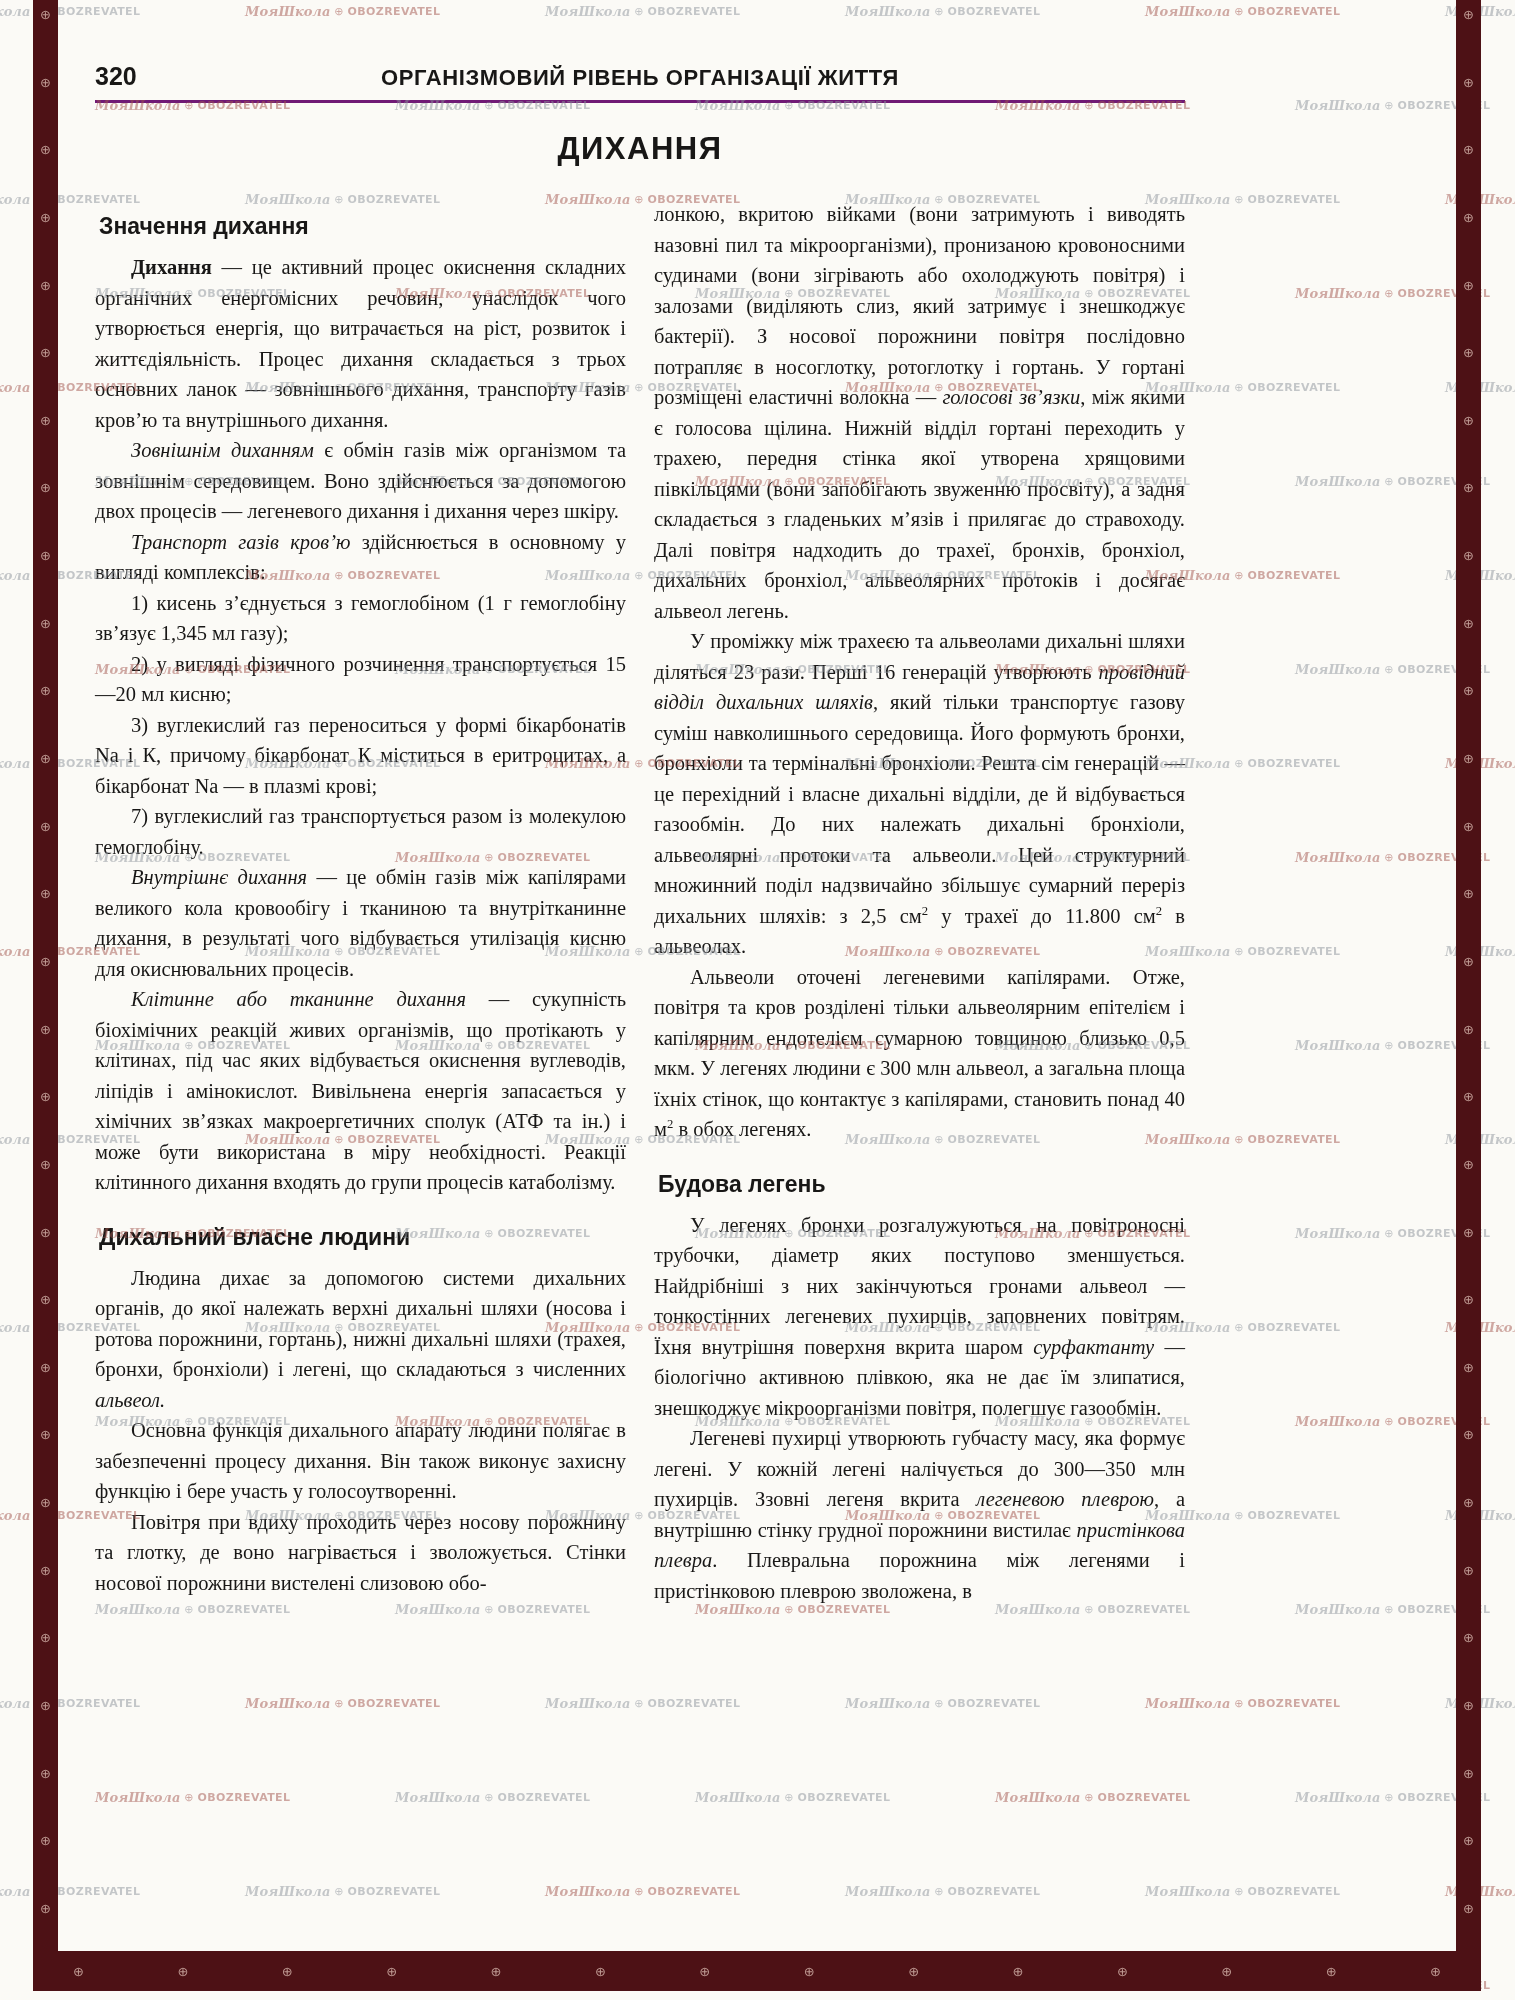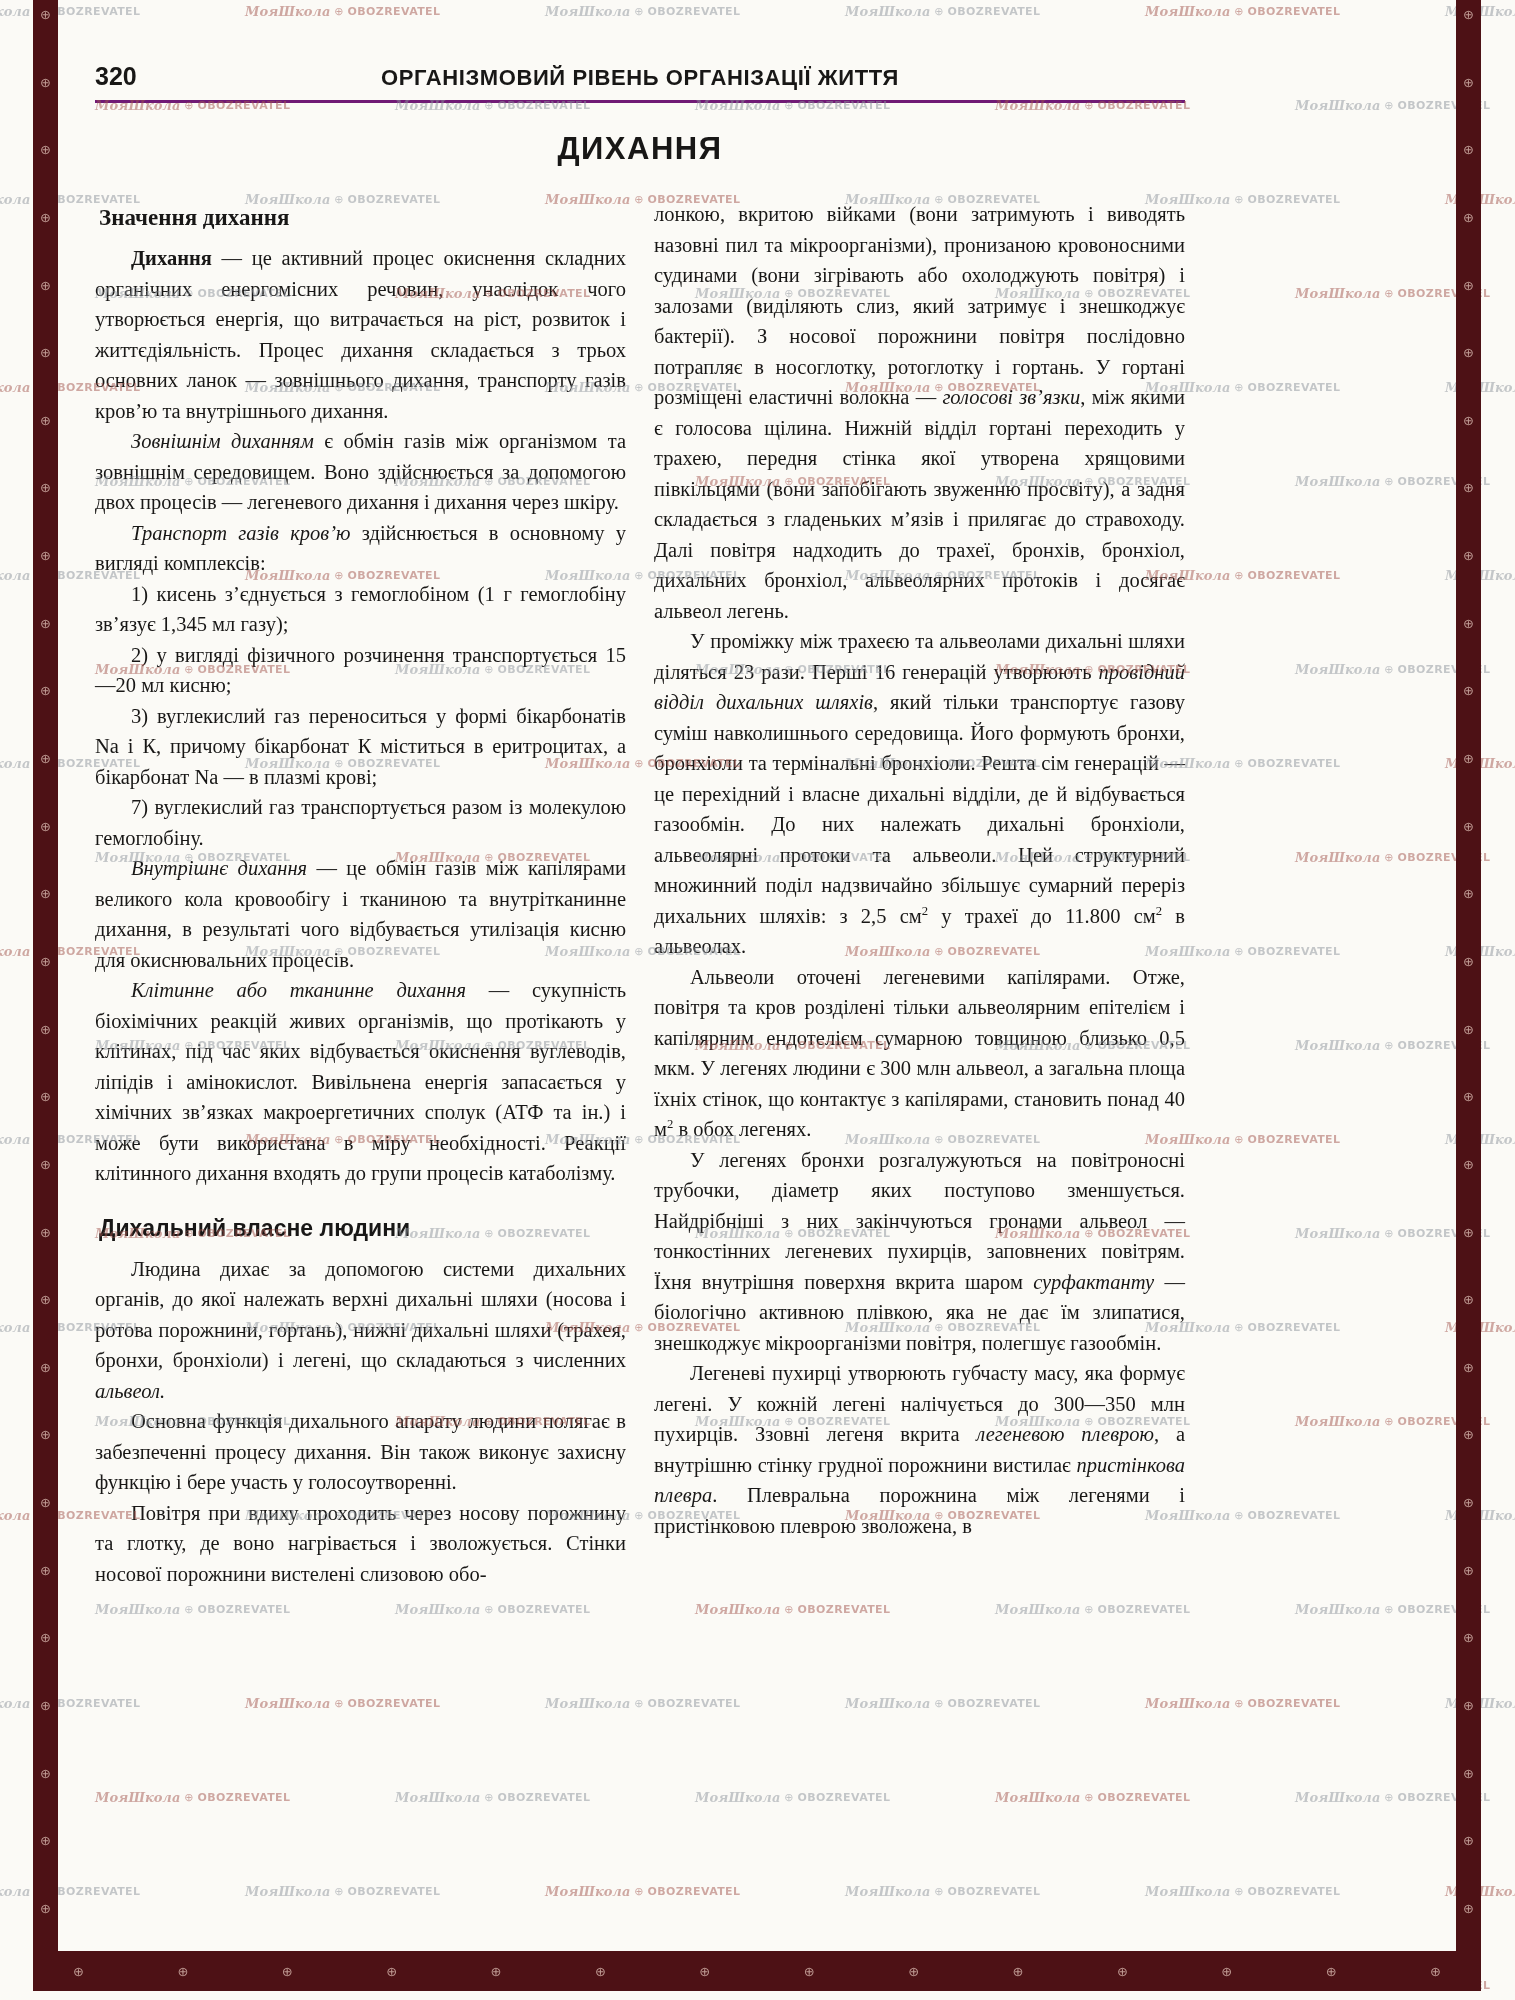--- a/index.html
+++ b/index.html
@@ -50,21 +50,21 @@
   .para {
     font-size:20.5px; line-height:30.5px;
     text-align:justify; text-indent:36px;
   }
   .para.noindent { text-indent:0; }
   .section-heading {
     font-family:"Liberation Sans", sans-serif;
     font-size:23px; font-weight:bold;
     margin:26px 0 12px 4px;
   }
-  .col .section-heading:first-child { margin-top:6px;font-family:Liberation Serif, serif; }
+  .col .section-heading:first-child { margin-top:14px; }
   sup { font-size:0.62em; vertical-align:super; line-height:0; }
   i { font-style:italic; }
   b { font-weight:bold; }
 </style>
 </head>
 <body>
 
 <div class="page">
 
   <div class="bar bar-left" id="bar-left">
@@ -756,18 +756,19 @@
           <p class="para"><i>Клітинне або тканинне дихання</i><span> — сукупність біохімічних реакцій живих організмів, що протікають у клітинах, під час яких відбувається окиснення вуглеводів, ліпідів і амінокислот. Вивільнена енергія запасається у хімічних зв’язках макроергетичних сполук (АТФ та ін.) і може бути використана в міру необхідності. Реакції клітинного дихання входять до групи процесів катаболізму.</span></p>
           <h2 class="section-heading">Дихальний власне людини</h2>
           <p class="para"><span>Людина дихає за допомогою системи дихальних органів, до якої належать верхні дихальні шляхи (носова і ротова порожнини, гортань), нижні дихальні шляхи (трахея, бронхи, бронхіоли) і легені, що складаються з численних </span><i>альвеол.</i></p>
           <p class="para"><span>Основна функція дихального апарату людини полягає в забезпеченні процесу дихання. Він також виконує захисну функцію і бере участь у голосоутворенні.</span></p>
           <p class="para"><span>Повітря при вдиху проходить через носову порожнину та глотку, де воно нагрівається і зволожується. Стінки носової порожнини вистелені слизовою обо-</span></p>
         </div>
       <div class="col" id="col-right">
           <p class="para noindent"><span>лонкою, вкритою війками (вони затримують і виводять назовні пил та мікроорганізми), пронизаною кровоносними судинами (вони зігрівають або охолоджують повітря) і залозами (виділяють слиз, який затримує і знешкоджує бактерії). З носової порожнини повітря послідовно потрапляє в носоглотку, ротоглотку і гортань. У гортані розміщені еластичні волокна — </span><i>голосові зв’язки</i><span>, між якими є голосова щілина. Нижній відділ гортані переходить у трахею, передня стінка якої утворена хрящовими півкільцями (вони запобігають звуженню просвіту), а задня складається з гладеньких м’язів і прилягає до стравоходу. Далі повітря надходить до трахеї, бронхів, бронхіол, дихальних бронхіол, альвеолярних протоків і досягає альвеол легень.</span></p>
           <p class="para"><span>У проміжку між трахеєю та альвеолами дихальні шляхи діляться 23 рази. Перші 16 генерацій утворюють </span><i>провідний відділ дихальних шляхів</i><span>, який тільки транспортує газову суміш навколишнього середовища. Його формують бронхи, бронхіоли та термінальні бронхіоли. Решта сім генерацій — це перехідний і власне дихальні відділи, де й відбувається газообмін. До них належать дихальні бронхіоли, альвеолярні протоки та альвеоли. Цей структурний множинний поділ надзвичайно збільшує сумарний переріз дихальних шляхів: з 2,5 см</span><sup>2</sup><span> у трахеї до 11.800 см</span><sup>2</sup><span> в альвеолах.</span></p>
           <p class="para"><span>Альвеоли оточені легеневими капілярами. Отже, повітря та кров розділені тільки альвеолярним епітелієм і капілярним ендотелієм сумарною товщиною близько 0,5 мкм. У легенях людини є 300 млн альвеол, а загальна площа їхніх стінок, що контактує з капілярами, становить понад 40 м</span><sup>2</sup><span> в обох легенях.</span></p>
+          <h2 class="section-heading">Будова легень</h2>
           <p class="para"><span>У легенях бронхи розгалужуються на повітроносні трубочки, діаметр яких поступово зменшується. Найдрібніші з них закінчуються гронами альвеол — тонкостінних легеневих пухирців, заповнених повітрям. Їхня внутрішня поверхня вкрита шаром </span><i>сурфактанту</i><span> — біологічно активною плівкою, яка не дає їм злипатися, знешкоджує мікроорганізми повітря, полегшує газообмін.</span></p>
           <p class="para"><span>Легеневі пухирці утворюють губчасту масу, яка формує легені. У кожній легені налічується до 300—350 млн пухирців. Ззовні легеня вкрита </span><i>легеневою плеврою</i><span>, а внутрішню стінку грудної порожнини вистилає </span><i>пристінкова плевра</i><span>. Плевральна порожнина між легенями і пристінковою плеврою зволожена, в</span></p>
         </div>
     </div>
   </div>
 </div>
 
 </body></html>

